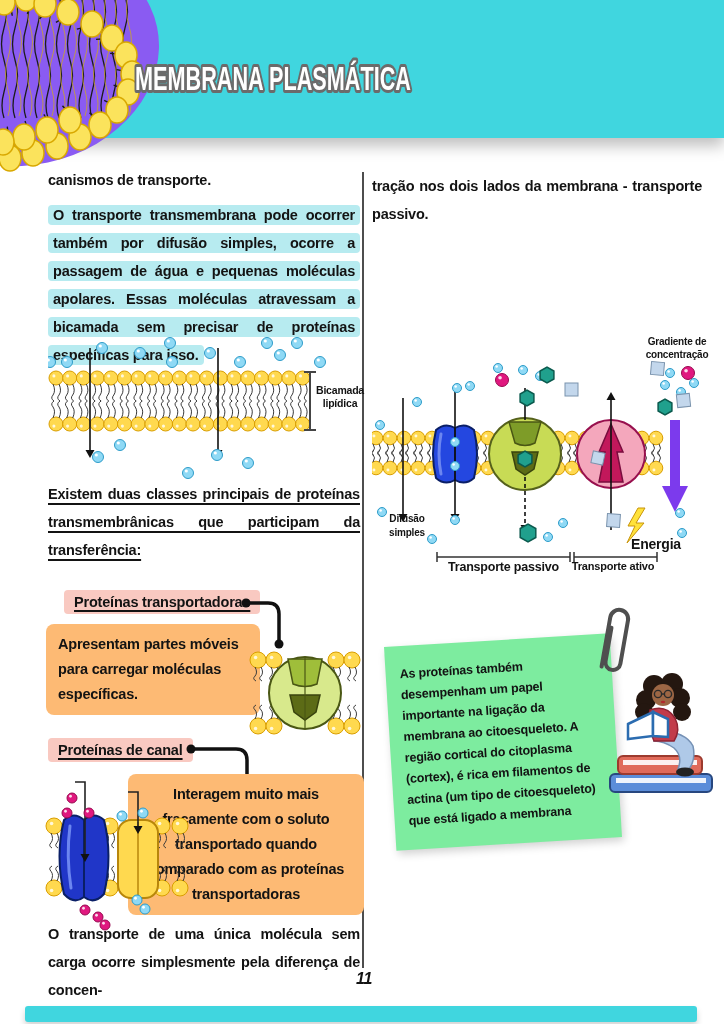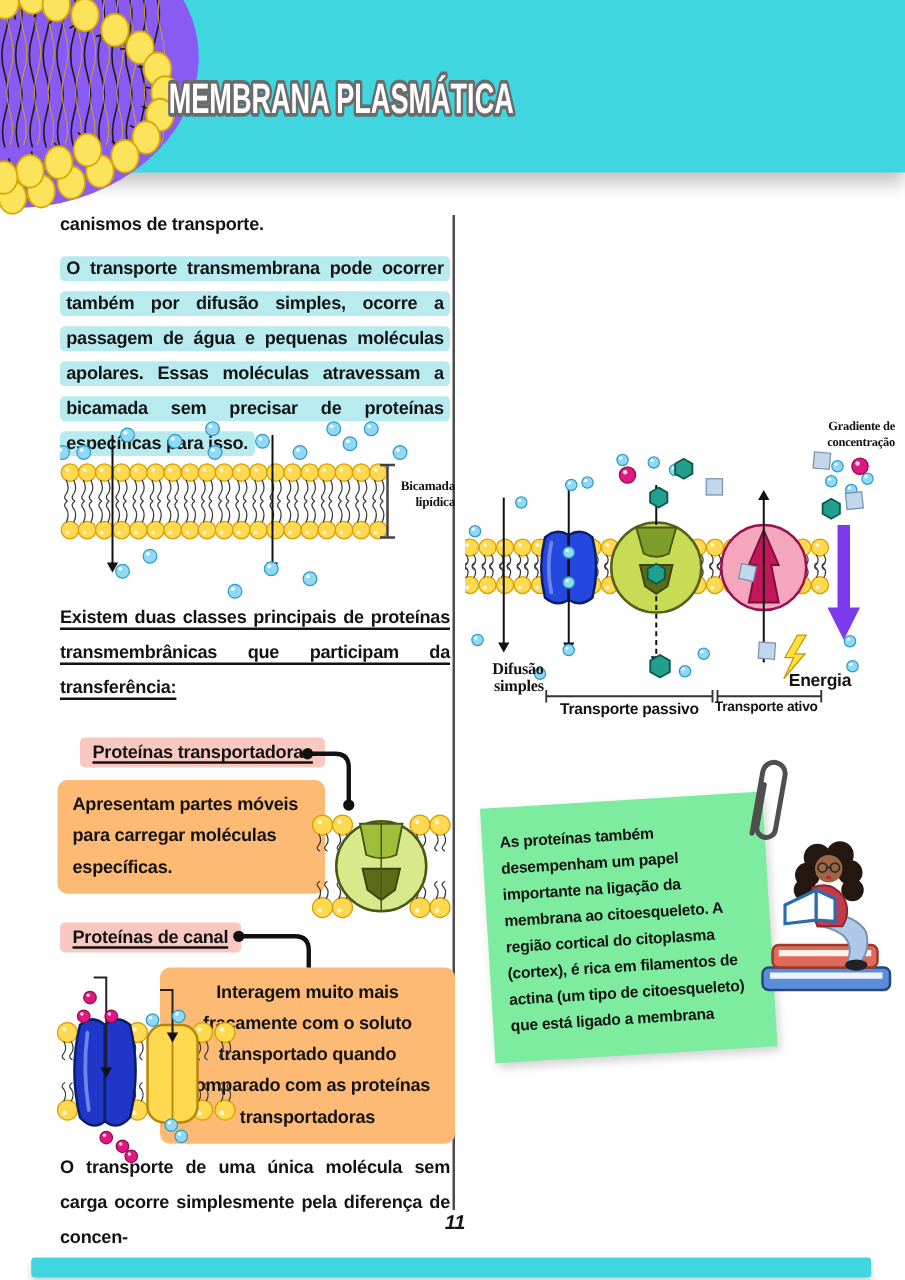--- a/index.html
+++ b/index.html
@@ -14,21 +14,21 @@
   .pink-tag{background:#F9C9C1;border-radius:4px;padding:4px 10px;font-size:14.5px;
             text-decoration:underline;text-decoration-thickness:2px;text-underline-offset:3px;}
   .yellow-box{background:#fdba74;border-radius:8px;padding:8px 12px;font-size:14.5px;line-height:25px;}
   .header{left:0;top:0;width:724px;height:138px;background:#40D6DF;
           box-shadow:0 8px 14px rgba(0,0,0,0.25);}
   .footer{left:25px;top:1006px;width:672px;height:16px;background:#40D6DF;border-radius:3px;
           box-shadow:0 4px 6px rgba(0,0,0,0.18);}
   .divider{left:362px;top:172px;width:2px;height:796px;background:#4d4d4d;}
   .note{background:#7DEC9F;transform:rotate(-3.5deg);box-shadow:2px 4px 8px rgba(0,0,0,0.18);
         font-size:12.5px;line-height:21px;padding:18px 14px;}
-  .small-label{font-size:10.5px;line-height:12.5px;text-align:right;font-family:Liberation Serif, serif;}
+  .small-label{font-size:10.5px;line-height:12.5px;text-align:center;}
   svg{display:block;}
 </style>
 </head>
 <body>
 
 <div class="abs header"></div>
 
 <svg class="abs" style="left:0;top:0" width="215" height="175" viewBox="0 0 215 175">
   <defs>
       <clipPath id="blobclip">
@@ -428,20 +428,21 @@
     <circle cx="99.5" cy="35.25" r="1.4000000000000001" fill="#fff"></circle>
     <circle cx="95" cy="124" r="5" fill="#8FD9F5" stroke="#2E9CC9" stroke-width="1"></circle>
     <circle cx="93.5" cy="122.25" r="1.4000000000000001" fill="#fff"></circle>
     <circle cx="103" cy="133" r="5" fill="#8FD9F5" stroke="#2E9CC9" stroke-width="1"></circle>
     <circle cx="101.5" cy="131.25" r="1.4000000000000001" fill="#fff"></circle>
   </svg>
 
 <div class="abs txt para" style="left:48px;top:920px;width:312px">O transporte de uma única molécula sem carga ocorre simplesmente pela diferença de concen-</div>
 
 <div class="abs txt para" style="left:372px;top:172px;width:330px">
+  <div>tração nos dois lados da membrana - transporte passivo.</div>
 </div>
 
 <div class="abs txt small-label" style="left:638px;top:336px;width:78px;font-size:10px">Gradiente de concentração</div>
 
 <svg id="svg-transport" class="abs" style="left:372px;top:340px" width="340" height="235" viewBox="0 0 340 235">
     <circle cx="4" cy="98" r="6.8" fill="#FFD94F" stroke="#D99E00" stroke-width="1"></circle>
     <circle cx="1.96" cy="95.96" r="1.496" fill="#fff" opacity="0.8"></circle>
     <path d="M 1 103.8 q 3 4.800000000000001 0 7.800000000000001 q -3 2.4000000000000004 1 4.199999999999999" fill="none" stroke="#3a3a3a" stroke-width="1"></path>
     <path d="M 7 103.8 q 3 4.800000000000001 0 7.800000000000001 q -3 2.4000000000000004 1 4.199999999999999" fill="none" stroke="#3a3a3a" stroke-width="1"></path>
     <circle cx="18" cy="98" r="6.8" fill="#FFD94F" stroke="#D99E00" stroke-width="1"></circle>
@@ -678,21 +679,21 @@
     <circle cx="308" cy="173" r="4.5" fill="#8FD9F5" stroke="#2E9CC9" stroke-width="1"></circle>
     <circle cx="306.65" cy="171.425" r="1.2600000000000002" fill="#fff"></circle>
     <circle cx="310" cy="193" r="4.5" fill="#8FD9F5" stroke="#2E9CC9" stroke-width="1"></circle>
     <circle cx="308.65" cy="191.425" r="1.2600000000000002" fill="#fff"></circle>
     <path d="M163.8 197.5 L156.0 202.0 L148.2 197.5 L148.2 188.5 L156.0 184.0 L163.8 188.5 Z" fill="#20A08D" stroke="#0B5A4E" stroke-width="1.5"></path>
     <rect x="235" y="174" width="13" height="13" fill="#C3D7EC" stroke="#7A93AD" stroke-width="1" transform="rotate(4 241.5 180.5)"></rect>
     <path d="M 266 168 L 256 186 L 263 186 L 255 203 L 272 183 L 264 183 L 273 168 Z" fill="#FFE23B" stroke="#C8940A" stroke-width="1"></path>
     <path d="M 65 212 V 222 M 65 217 H 198 M 198 212 V 222 M 202 212 V 222 M 202 217 H 285 M 285 212 V 222" stroke="#333" stroke-width="1.5" fill="none"></path>
   </svg>
 
-<div class="abs txt small-label" style="left:379px;top:528px;width:56px;font-size:13px;line-height:14px">Difusão simples</div>
+<div class="abs txt small-label" style="left:379px;top:512px;width:56px;font-size:10px;line-height:14px">Difusão simples</div>
 <div class="abs txt" style="left:631px;top:536px;font-size:14px">Energia</div>
 <div class="abs txt" style="left:437px;top:560px;width:133px;font-size:12.5px;text-align:center">Transporte passivo</div>
 <div class="abs txt" style="left:570px;top:560px;width:86px;font-size:11px;text-align:center">Transporte ativo</div>
 
 <div class="abs txt note" style="left:390px;top:640px;width:198px;min-height:116px">As proteínas também desempenham um papel importante na ligação da membrana ao citoesqueleto. A região cortical do citoplasma (cortex), é rica em filamentos de actina (um tipo de citoesqueleto) que está ligado a membrana</div>
 
 <svg class="abs" style="left:592px;top:604px;transform:rotate(10deg)" width="40" height="76" viewBox="0 0 40 76">
   <path d="M 14 64 L 14 14 A 9 9 0 0 1 32 14 L 32 58 A 7.5 7.5 0 0 1 17 58 L 17 24" fill="none" stroke="#4f4f4f" stroke-width="4" stroke-linecap="round"></path>
 </svg>
 

